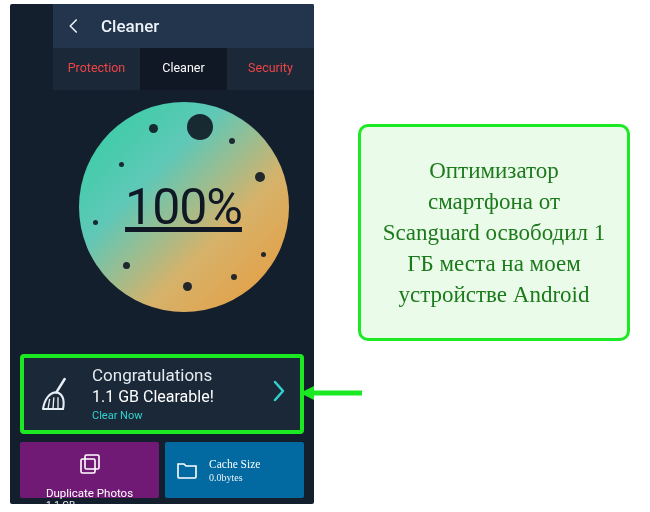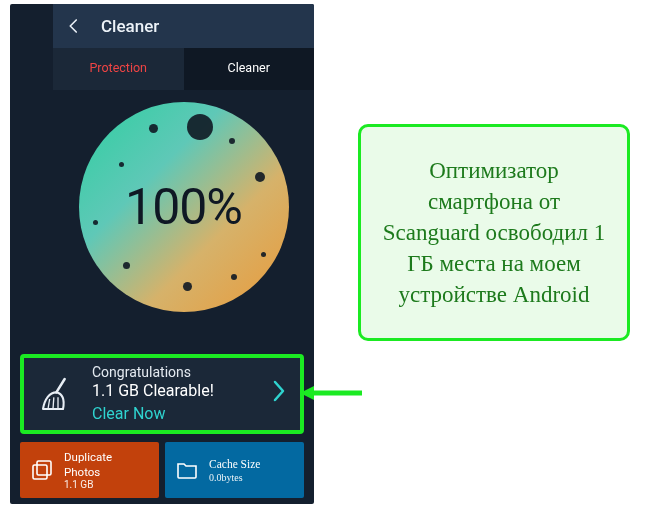--- a/index.html
+++ b/index.html
@@ -59,20 +59,21 @@
     margin-left: -105px;
     border-radius: 50%;
     background: linear-gradient(135deg, #2ecfa0 0%, #5fc8b7 35%, #d6b26a 65%, #e99a3a 100%);
     display: flex; align-items: center; justify-content: center;
   }
   .dial .pct {
     font-size: 50px;
     font-weight: 400;
     color: #0f1824;
     letter-spacing: -1px;
+    text-decoration: underline;
   }
   .speck {
     position: absolute;
     border-radius: 50%;
     background: #0f1824;
     opacity: .9;
   }
   .result {
     position: absolute;
     left: 10px; right: 10px;
@@ -84,41 +85,41 @@
     display: flex; align-items: center;
     padding: 0 14px 0 14px;
     cursor: pointer;
   }
   .broom {
     width: 40px; height: 40px;
     flex: 0 0 40px;
     margin-right: 14px;
   }
   .result-text { flex: 1; line-height: 1.3; }
-  .rt-1 { font-size: 14px; color: #e4eaf1; }
+  .rt-1 { font-size: 17px; color: #e4eaf1; }
   .rt-2 { font-size: 16px; color: #fff; font-weight: 400; }
-  .rt-3 { font-size: 16px; color: #2fd3cf; margin-top: 2px; }
+  .rt-3 { font-size: 11px; color: #2fd3cf; margin-top: 2px; }
   .chev { color: #2fd3cf; font-size: 24px; }
   .tiles {
     position: absolute;
     left: 10px; right: 10px;
     top: 438px;
     height: 56px;
     display: flex; gap: 6px;
   }
   .tile {
     flex: 1;
     border-radius: 2px;
     padding: 10px 10px;
     display: flex; align-items: center;
     gap: 10px;
     color: #fff;
     cursor: pointer;
   }
-  .tile.orange { background: #c2410c; }
+  .tile.orange { background: #701a75; flex-direction: column; }
   .tile.cyan   { background: #0369a1; font-family: Liberation Serif, serif; }
   .tile svg { width: 24px; height: 24px; flex: 0 0 24px; }
   .tile .t-lab { font-size: 11.5px; line-height: 1.25; }
   .tile .t-val { font-size: 10px; opacity: .92; }
   
   
   .callout {
     position: absolute;
     left: 358px; top: 124px;
     width: 272px;
@@ -146,20 +147,21 @@
   <div class="appbar">
     <svg class="back" viewBox="0 0 24 24">
       <path d="M15 4 L7 12 L15 20" stroke="#e8eef5" stroke-width="2.2" fill="none" stroke-linecap="round" stroke-linejoin="round"></path>
     </svg>
     <div class="title">Cleaner</div>
   </div>
 
   <div class="tabs">
     <div class="tab">Protection</div>
     <div class="tab selected">Cleaner</div>
+    <div class="tab">Security</div>
   </div>
 
   <div class="main">
     <div class="dial">
       <span class="pct">100%</span>
 
       <span class="speck" style="width:26px;height:26px;left:108px;top:12px"></span>
       <span class="speck" style="width:9px;height:9px;left:70px;top:22px"></span>
       <span class="speck" style="width:6px;height:6px;left:150px;top:36px"></span>
       <span class="speck" style="width:5px;height:5px;left:40px;top:60px"></span>

